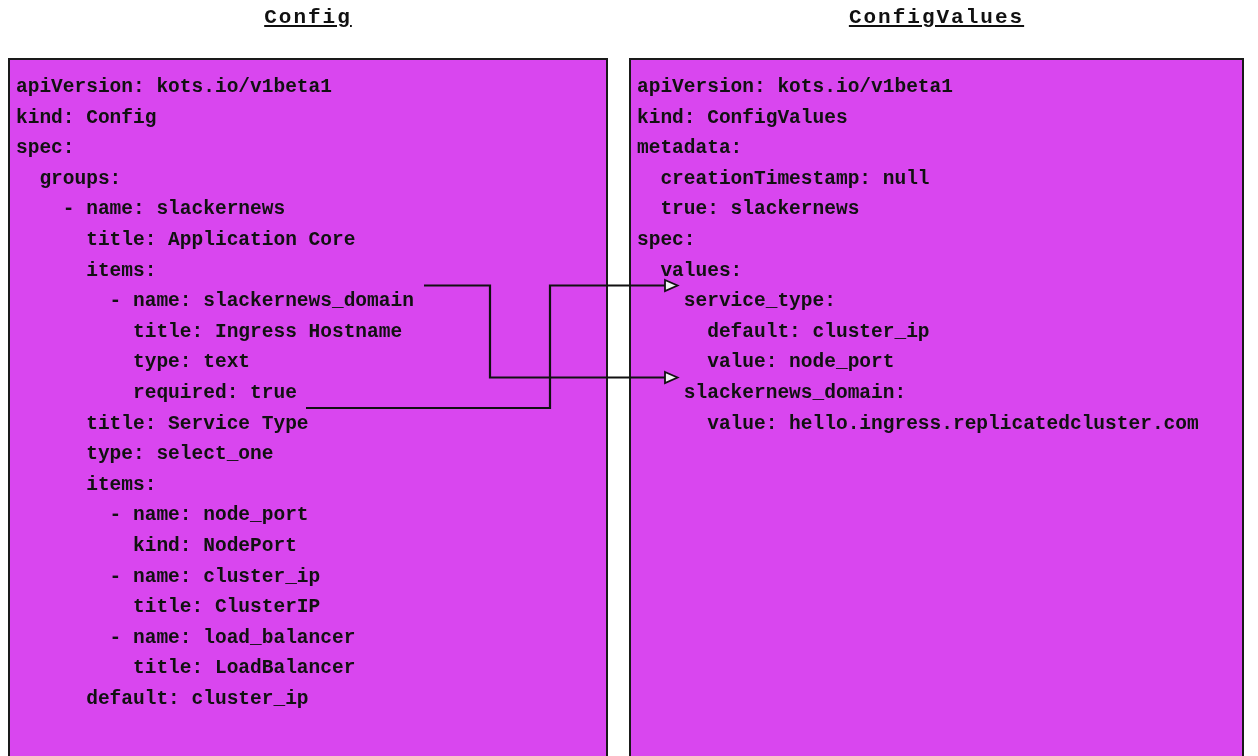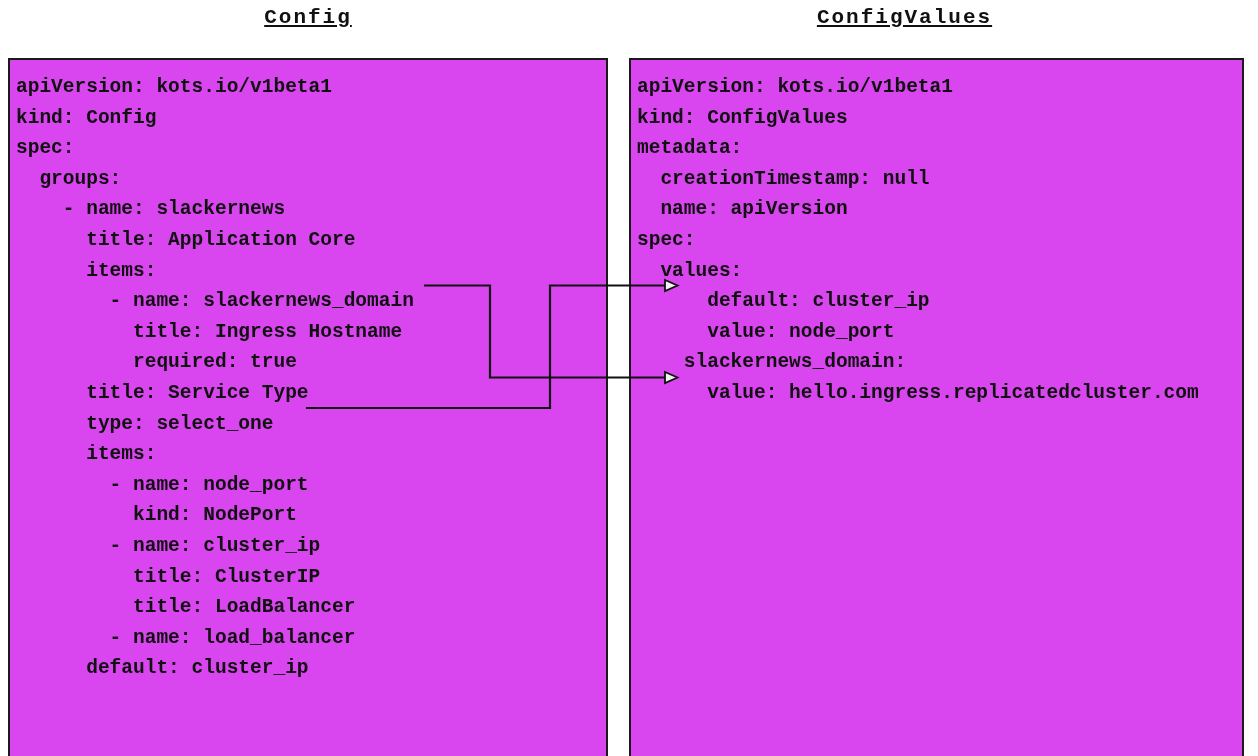--- a/index.html
+++ b/index.html
@@ -20,21 +20,21 @@
     top: 6px;
     text-align: center;
     font-family: "Liberation Mono", monospace;
     font-weight: bold;
     font-size: 21px;
     letter-spacing: 2px;
     color: #111111;
     text-decoration: underline;
   }
   #config-title   { left: 8px;   width: 600px; }
-  #configvalues-title { left: 597px; width: 615px; }
+  #configvalues-title { left: 629px; width: 615px; }
   .codebox {
     position: absolute;
     top: 58px;
     height: 741px;
     box-sizing: border-box;
     background: #d946ef;
     border: 2px solid #1a1a1a;
   }
   #config-box       { left: 8px;   width: 600px; }
   #configvalues-box { left: 629px; width: 615px; }
@@ -69,43 +69,45 @@
     <div class="code-lines">
         <div class="code-line">apiVersion: kots.io/v1beta1</div>
         <div class="code-line">kind: Config</div>
         <div class="code-line">spec:</div>
         <div class="code-line">  groups:</div>
         <div class="code-line">    - name: slackernews</div>
         <div class="code-line">      title: Application Core</div>
         <div class="code-line">      items:</div>
         <div class="code-line">        - name: slackernews_domain</div>
         <div class="code-line">          title: Ingress Hostname</div>
+        <div class="code-line">          type: text</div>
         <div class="code-line">          required: true</div>
         <div class="code-line">      title: Service Type</div>
         <div class="code-line">      type: select_one</div>
         <div class="code-line">      items:</div>
         <div class="code-line">        - name: node_port</div>
         <div class="code-line">          kind: NodePort</div>
         <div class="code-line">        - name: cluster_ip</div>
         <div class="code-line">          title: ClusterIP</div>
+        <div class="code-line">        - name: load_balancer</div>
         <div class="code-line">          title: LoadBalancer</div>
-        <div class="code-line">        - name: load_balancer</div>
         <div class="code-line">      default: cluster_ip</div>
       </div>
   </div>
 
   <div id="configvalues-box" class="codebox">
     <div class="code-lines">
         <div class="code-line">apiVersion: kots.io/v1beta1</div>
         <div class="code-line">kind: ConfigValues</div>
         <div class="code-line">metadata:</div>
         <div class="code-line">  creationTimestamp: null</div>
-        <div class="code-line">  name: apiVersion</div>
+        <div class="code-line">  true: slackernews</div>
         <div class="code-line">spec:</div>
         <div class="code-line">  values:</div>
+        <div class="code-line">    service_type:</div>
         <div class="code-line">      default: cluster_ip</div>
         <div class="code-line">      value: node_port</div>
         <div class="code-line">    slackernews_domain:</div>
         <div class="code-line">      value: hello.ingress.replicatedcluster.com</div>
       </div>
   </div>
 
   <svg id="connector-overlay" width="1258" height="756" viewBox="0 0 1258 756">
 
     <polyline points="424,285.5 490,285.5 490,377.5 665,377.5" fill="none" stroke="#111111" stroke-width="2.2"></polyline>

